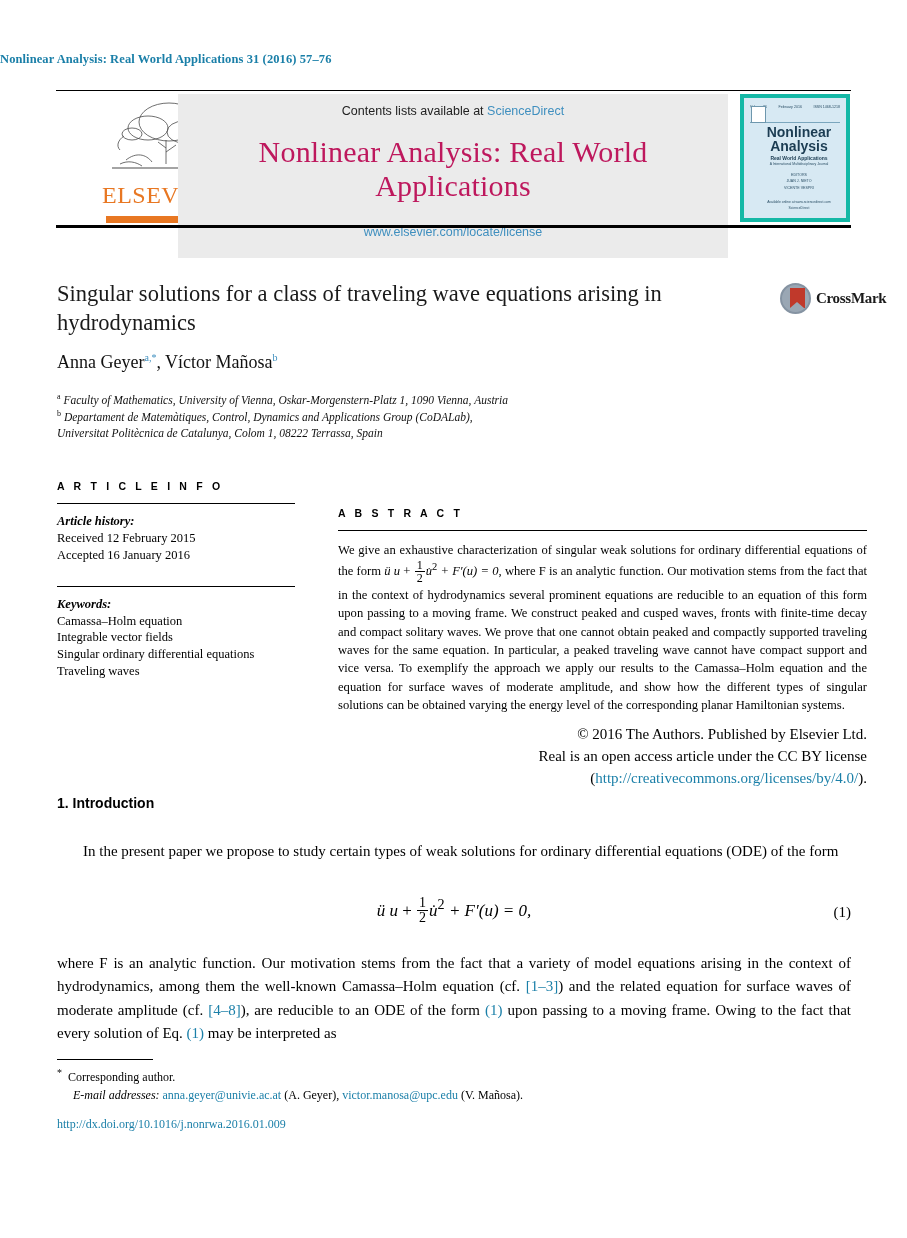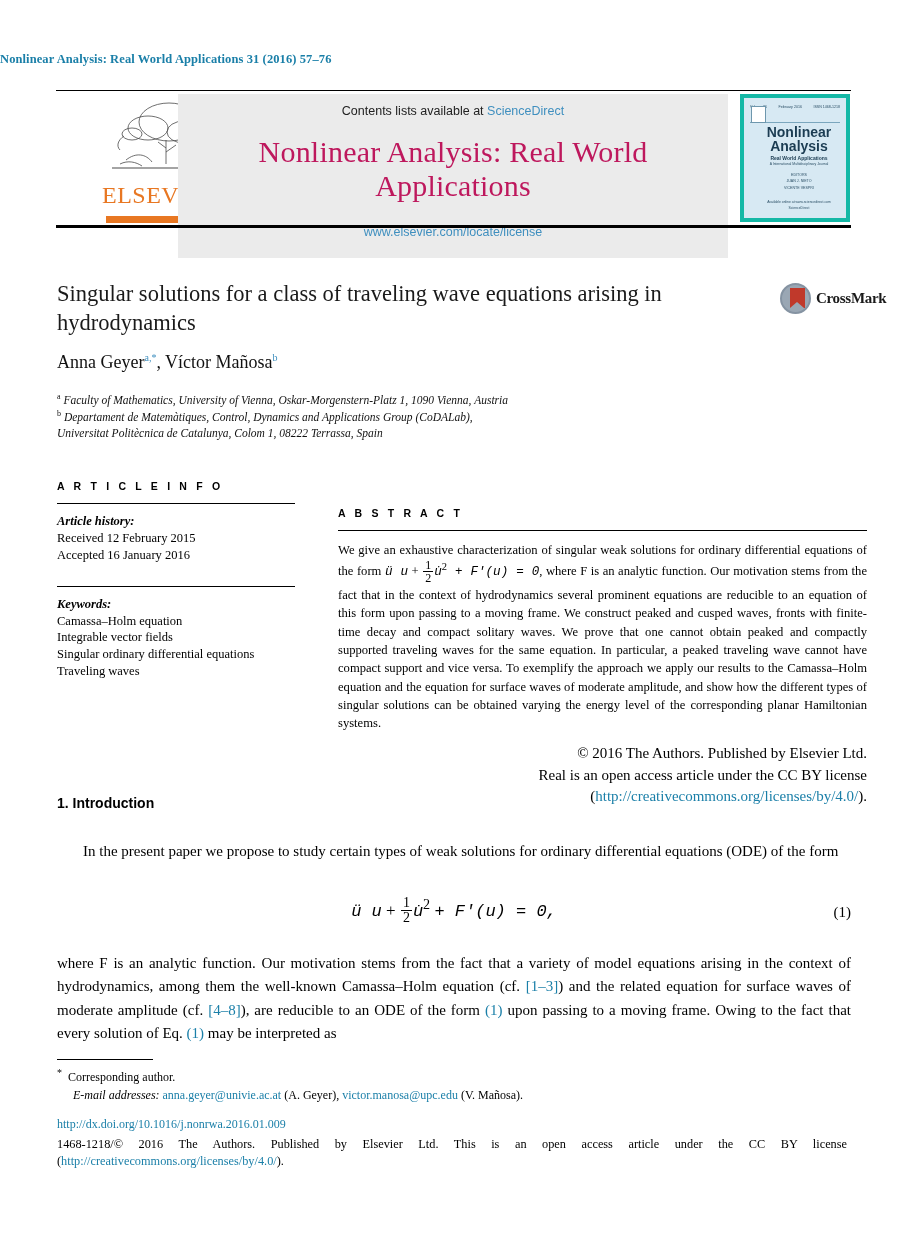--- a/index.html
+++ b/index.html
@@ -408,21 +408,21 @@
     vertical-align: middle;
     text-align: center;
     font-size: 12px;
     line-height: 1.05;
     margin: 0 1px;
     position: relative;
     top: -1px;
   }
   .frac .num { border-bottom: 1.2px solid #000; padding: 0 2px; }
   .frac .den { padding: 0 2px; }
-  .ital { font-style: italic; font-family: Liberation Mono, monospace; }
+  .ital { font-style: italic; }
   .body-p2 {
     position: absolute;
     top: 952px;
     left: 57px;
     width: 794px;
     font-size: 15px;
     line-height: 1.55;
     text-align: justify;
   }
 
@@ -605,17 +605,14 @@
     <span>where F is an analytic function. Our motivation stems from the fact that a variety of model equations arising in the context of hydrodynamics, among them the well-known Camassa–Holm equation (cf. </span><span class="lnk">[1–3]</span><span>) and the related equation for surface waves of moderate amplitude (cf. </span><span class="lnk">[4–8]</span><span>), are reducible to an ODE of the form </span><span class="lnk">(1)</span><span> upon passing to a moving frame. Owing to the fact that every solution of Eq. </span><span class="lnk">(1)</span><span> may be interpreted as</span>
   </div>
 
   <div class="foot-rule"></div>
   <div class="footnote">
     <div><sup>*</sup>&nbsp; <span>Corresponding author.</span></div>
     <div class="indent"><span class="em-lbl">E-mail addresses:</span> <span class="lnk">anna.geyer@univie.ac.at</span><span> (A. Geyer), </span><span class="lnk">victor.manosa@upc.edu</span><span> (V. Mañosa).</span></div>
   </div>
 
   <div class="doi">http://dx.doi.org/10.1016/j.nonrwa.2016.01.009</div>
-  <div class="bottom-note">
-    <span>1468-1218/© 2016 The Authors. Published by Elsevier Ltd. This is an open access article under the CC BY license (</span><span class="lnk">http://creativecommons.org/licenses/by/4.0/</span><span>).</span>
-  </div>
 
 </div>
 
 </body></html>

